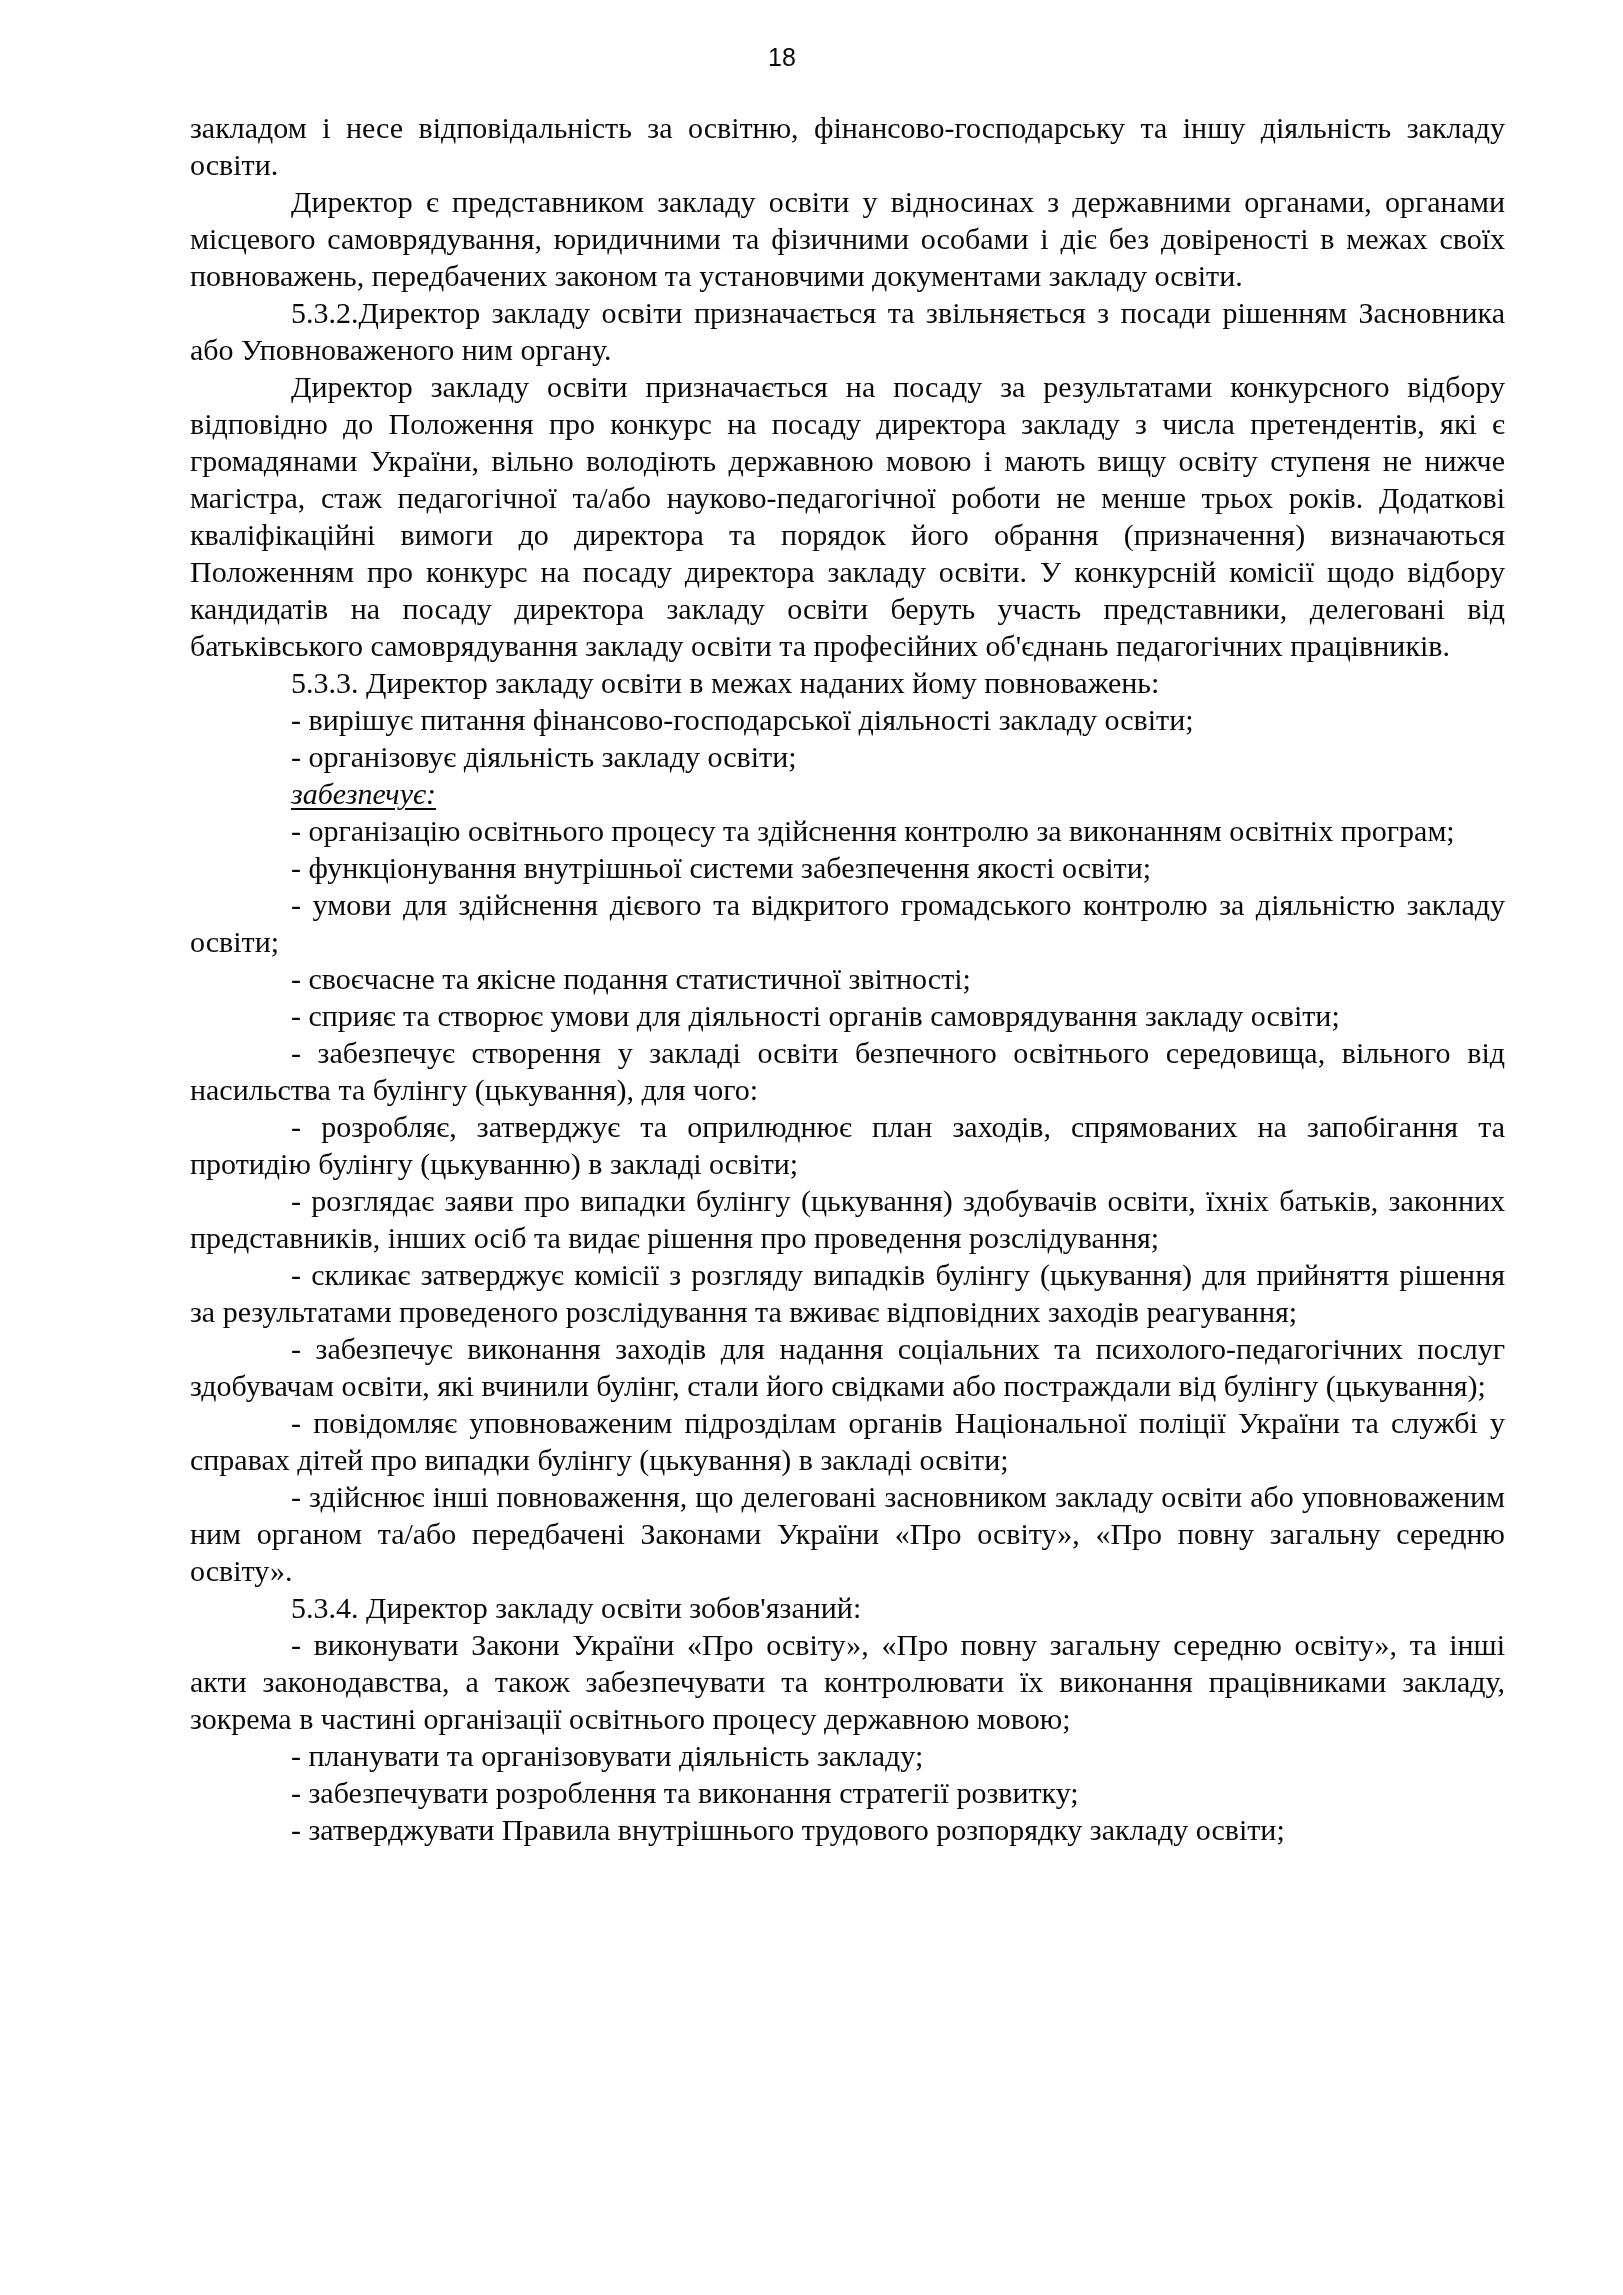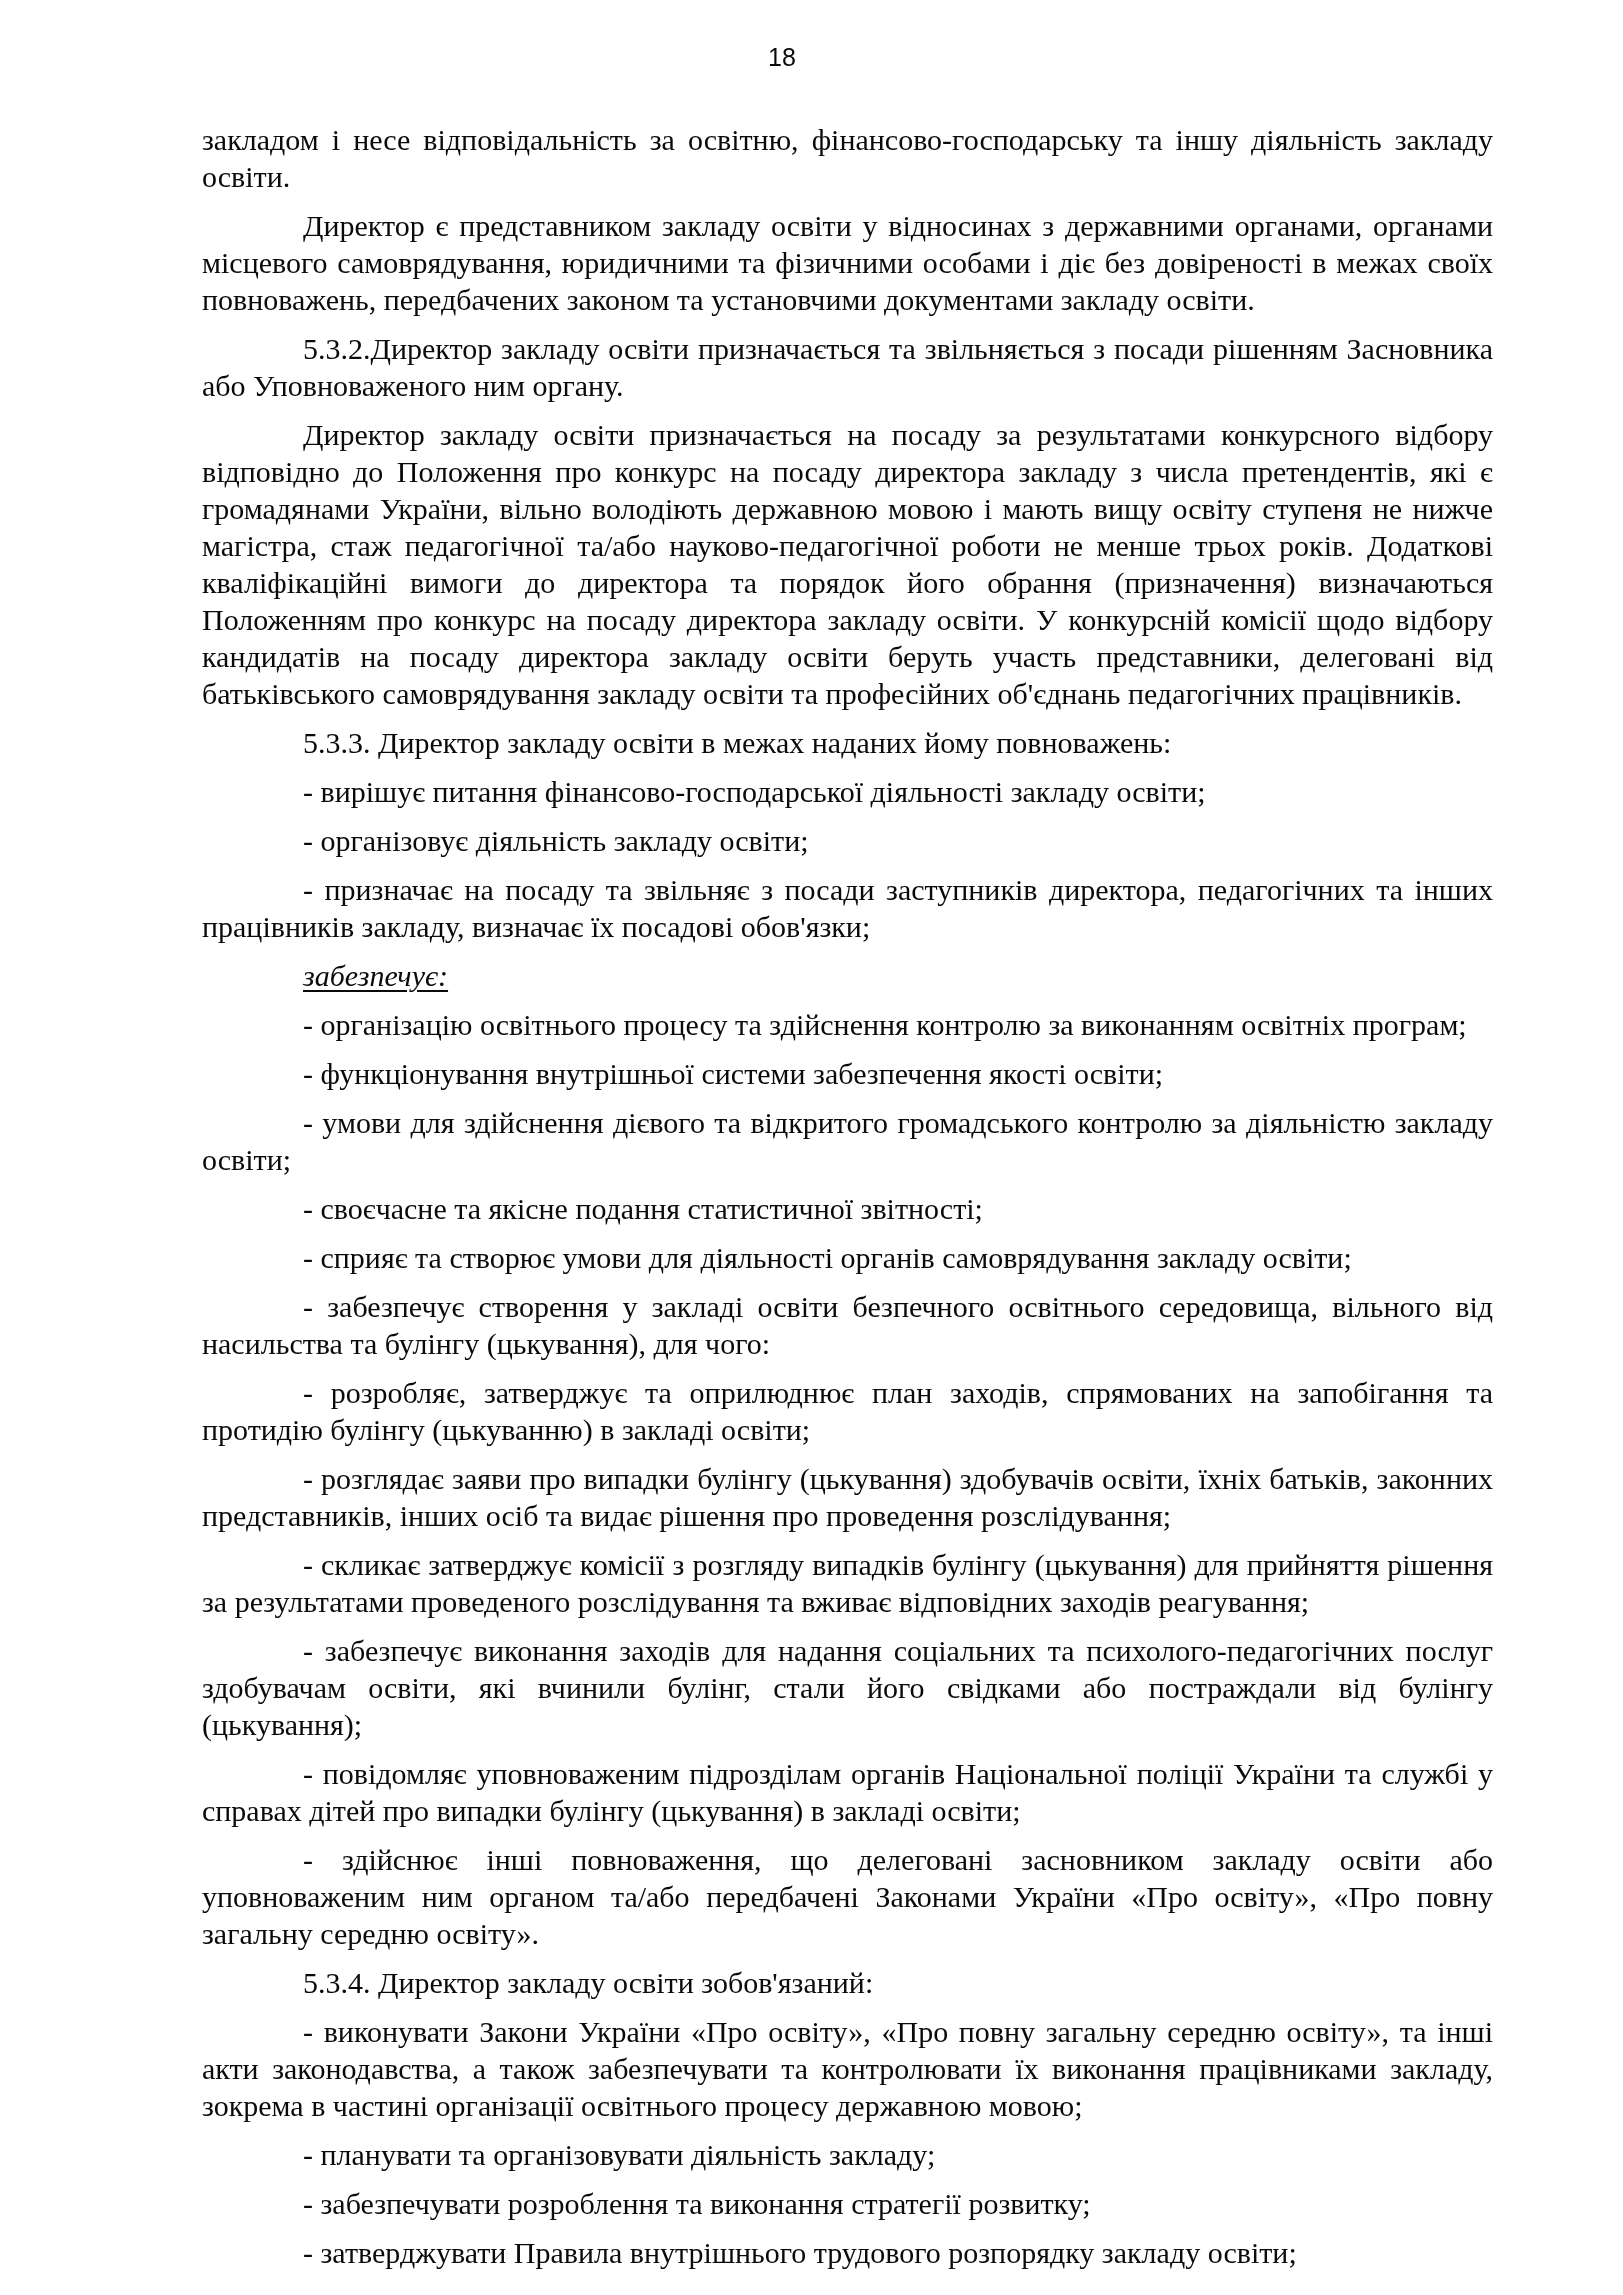--- a/index.html
+++ b/index.html
@@ -28,21 +28,21 @@
     position: absolute;
     top: 109px;
     left: 190px;
     width: 1315px;
     font-family: "Liberation Serif", serif;
     font-size: 30px;
     line-height: 37px;
     text-align: justify;
   }
   .content p {
-    margin: 12px;
+    margin: 0;
     padding: 0;
   }
   .content p.indent {
     text-indent: 101px;
   }
   .content p.noindent {
     text-indent: 0;
   }
   .underline {
     text-decoration: underline;
@@ -57,21 +57,20 @@
 <div class="page-number">18</div>
 
 <div class="content">
   <p class="noindent">закладом і несе відповідальність за освітню, фінансово-господарську та іншу діяльність закладу освіти.</p>
   <p class="indent">Директор є представником закладу освіти у відносинах з державними органами, органами місцевого самоврядування, юридичними та фізичними особами і діє без довіреності в межах своїх повноважень, передбачених законом та установчими документами закладу освіти.</p>
   <p class="indent">5.3.2.Директор закладу освіти призначається та звільняється з посади рішенням Засновника або Уповноваженого ним органу.</p>
   <p class="indent">Директор закладу освіти призначається на посаду за результатами конкурсного відбору відповідно до Положення про конкурс на посаду директора закладу з числа претендентів, які є громадянами України, вільно володіють державною мовою і мають вищу освіту ступеня не нижче магістра, стаж педагогічної та/або науково-педагогічної роботи не менше трьох років. Додаткові кваліфікаційні вимоги до директора та порядок його обрання (призначення) визначаються Положенням про конкурс на посаду директора закладу освіти. У конкурсній комісії щодо відбору кандидатів на посаду директора закладу освіти беруть участь представники, делеговані від батьківського самоврядування закладу освіти та професійних об'єднань педагогічних працівників.</p>
   <p class="indent">5.3.3. Директор закладу освіти в межах наданих йому повноважень:</p>
   <p class="indent">- вирішує питання фінансово-господарської діяльності закладу освіти;</p>
   <p class="indent">- організовує діяльність закладу освіти;</p>
-  <p class="indent">- призначає на посаду та звільняє з посади заступників директора, педагогічних та інших працівників закладу, визначає їх посадові обов'язки;</p>
   <p class="indent"><span class="underline">забезпечує:</span></p>
   <p class="indent">- організацію освітнього процесу та здійснення контролю за виконанням освітніх програм;</p>
   <p class="indent">- функціонування внутрішньої системи забезпечення якості освіти;</p>
   <p class="indent">- умови для здійснення дієвого та відкритого громадського контролю за діяльністю закладу освіти;</p>
   <p class="indent">- своєчасне та якісне подання статистичної звітності;</p>
   <p class="indent">- сприяє та створює умови для діяльності органів самоврядування закладу освіти;</p>
   <p class="indent">- забезпечує створення у закладі освіти безпечного освітнього середовища, вільного від насильства та булінгу (цькування), для чого:</p>
   <p class="indent">- розробляє, затверджує та оприлюднює план заходів, спрямованих на запобігання та протидію булінгу (цькуванню) в закладі освіти;</p>
   <p class="indent">- розглядає заяви про випадки булінгу (цькування) здобувачів освіти, їхніх батьків, законних представників, інших осіб та видає рішення про проведення розслідування;</p>
   <p class="indent">- скликає затверджує комісії з розгляду випадків булінгу (цькування) для прийняття рішення за результатами проведеного розслідування та вживає відповідних заходів реагування;</p>

